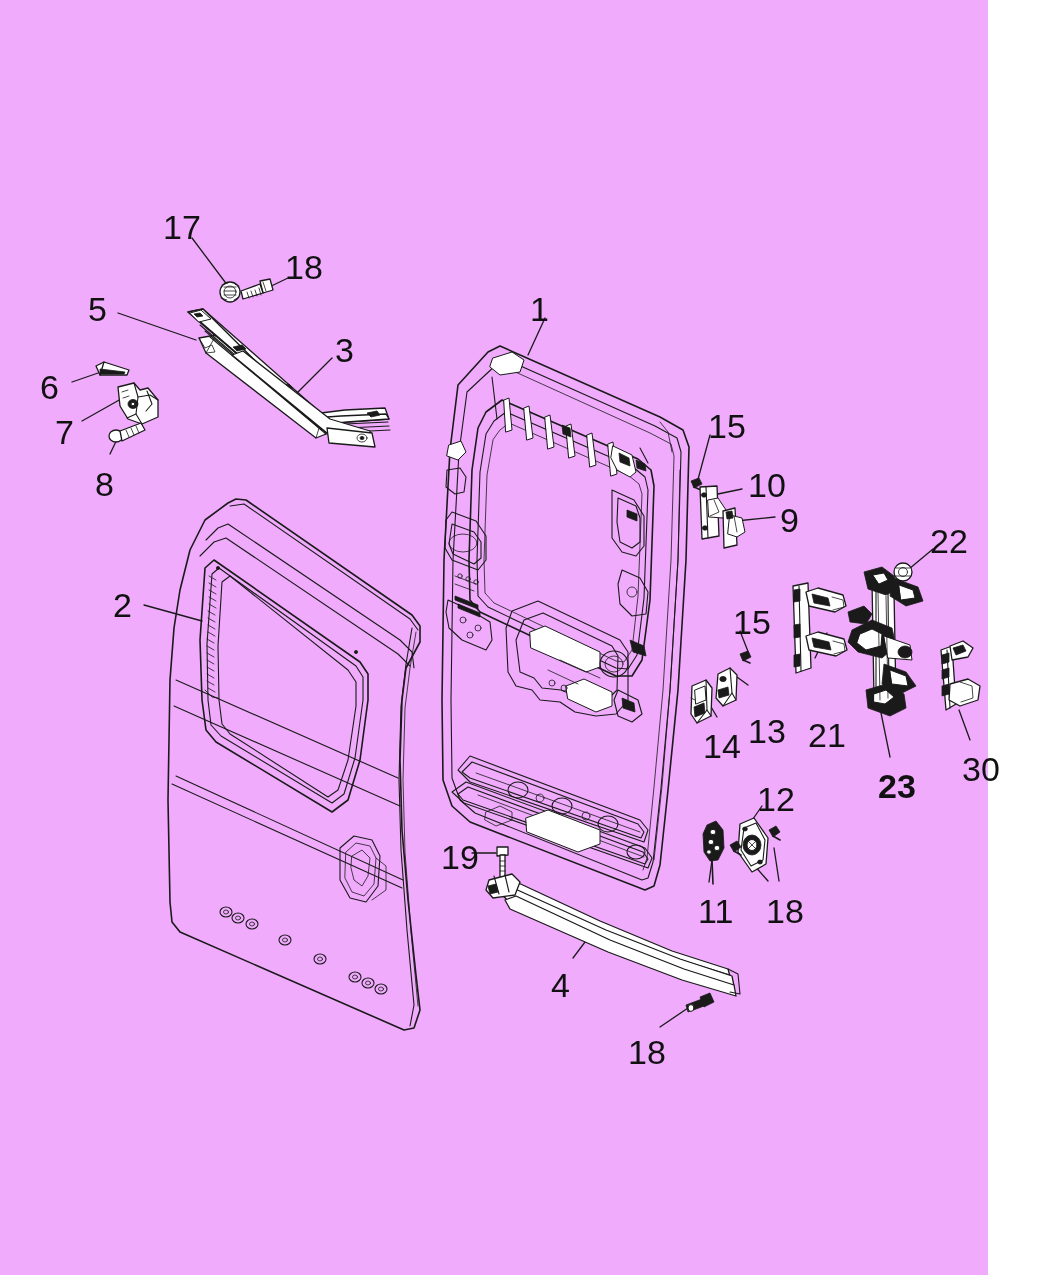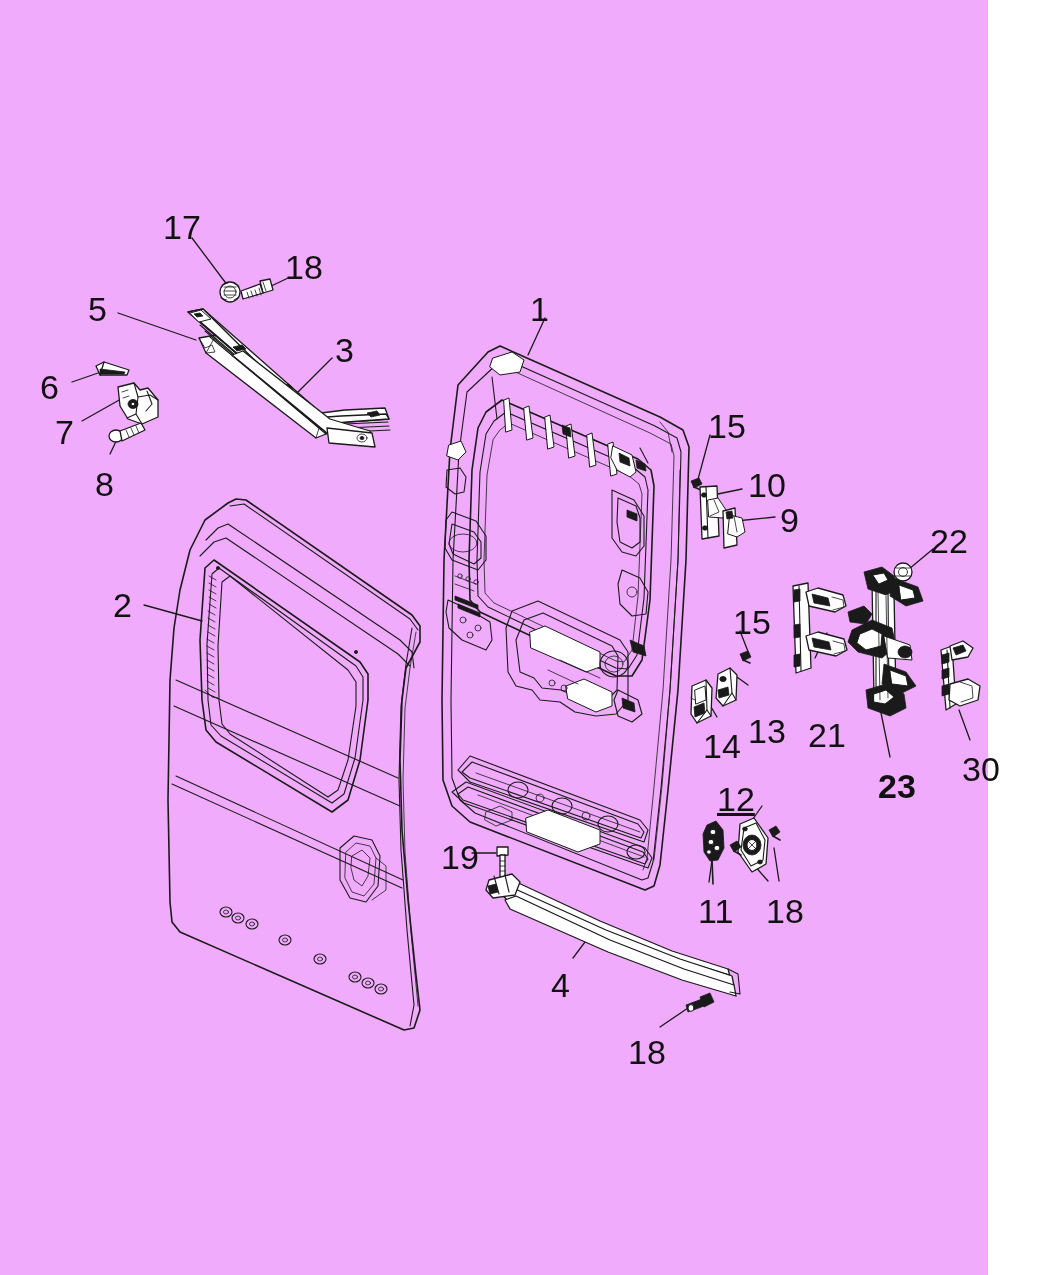--- a/index.html
+++ b/index.html
@@ -450,20 +450,20 @@
 <div class="callout" style="left:748px;top:468px;">10</div>
 <div class="callout" style="left:780px;top:503px;">9</div>
 <div class="callout" style="left:930px;top:524px;">22</div>
 <div class="callout" style="left:113px;top:588px;">2</div>
 <div class="callout" style="left:733px;top:605px;">15</div>
 <div class="callout" style="left:808px;top:706px;margin-top:12px;">21</div>
 <div class="callout" style="left:748px;top:714px;">13</div>
 <div class="callout" style="left:703px;top:729px;">14</div>
 <div class="callout" style="left:962px;top:752px;">30</div>
 <div class="callout" style="left:878px;top:769px;font-weight:bold;">23</div>
-<div class="callout" style="left:717px;top:782px;text-decoration:underline;">12</div>
+<div class="callout" style="left:757px;top:782px;">12</div>
 <div class="callout" style="left:441px;top:840px;">19</div>
 <div class="callout" style="left:698px;top:894px;">11</div>
 <div class="callout" style="left:766px;top:894px;">18</div>
 <div class="callout" style="left:551px;top:968px;">4</div>
 <div class="callout" style="left:628px;top:1035px;">18</div>
 
 </div>
 
 </body></html>

